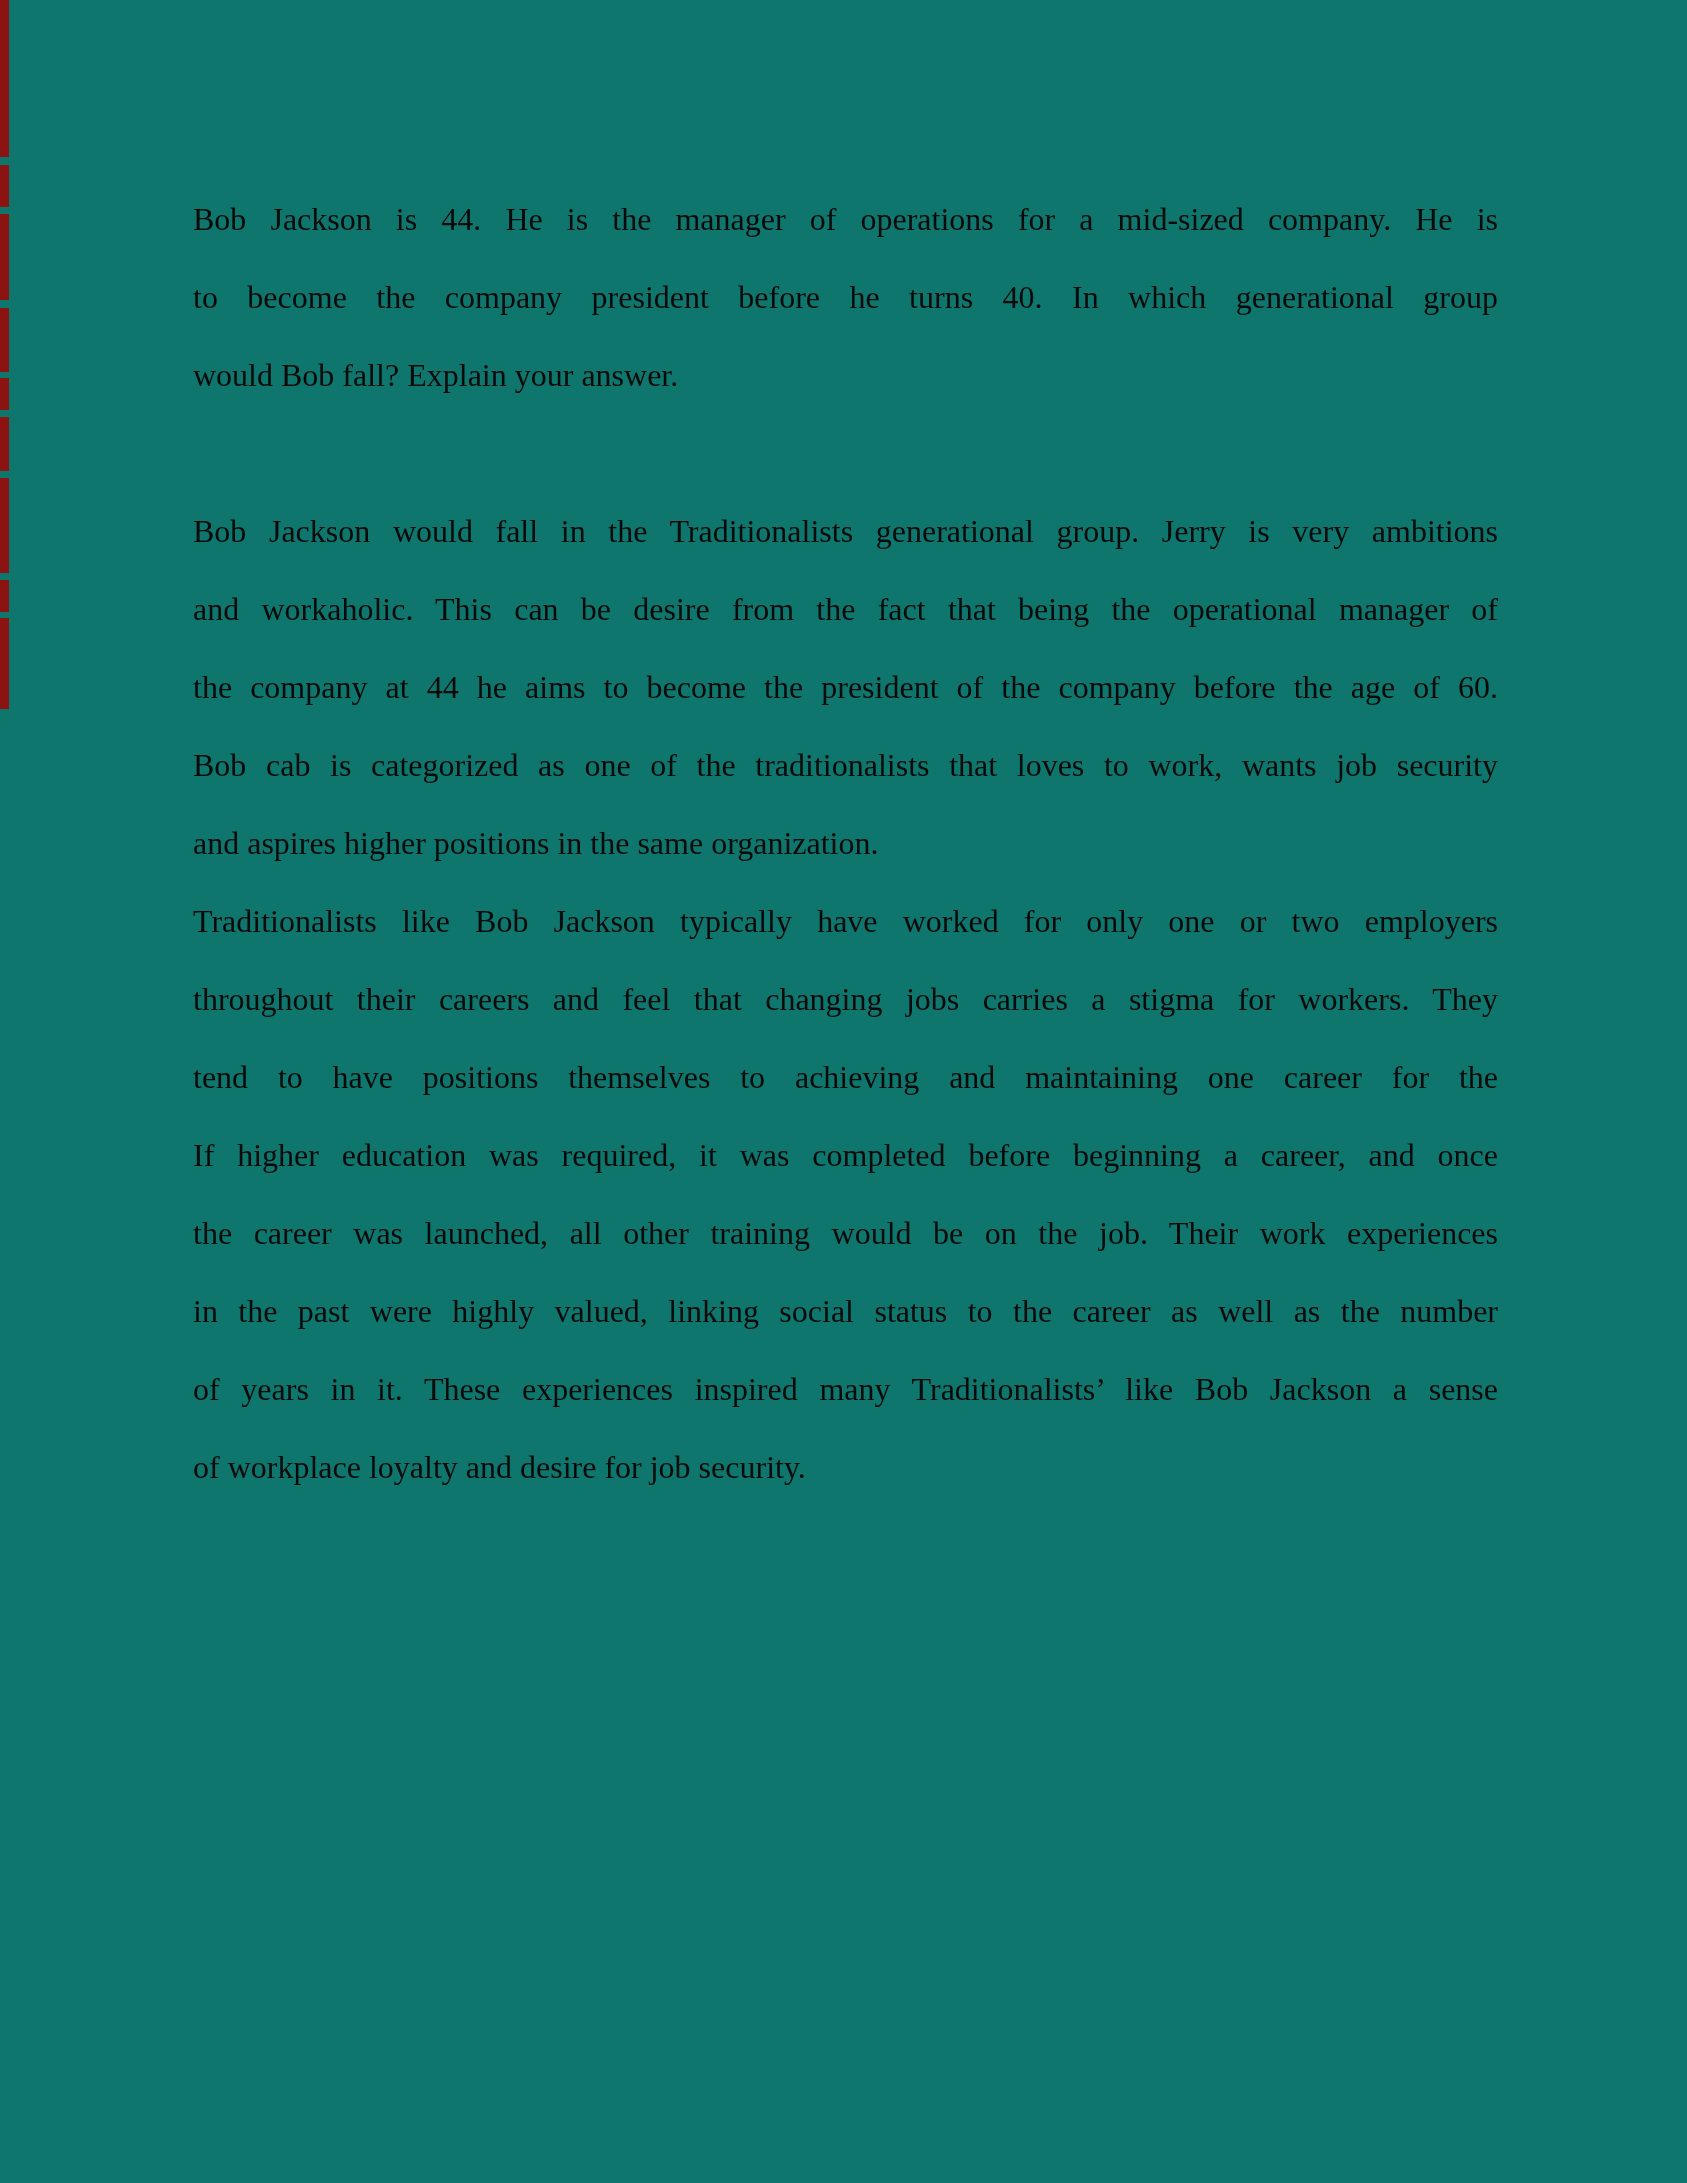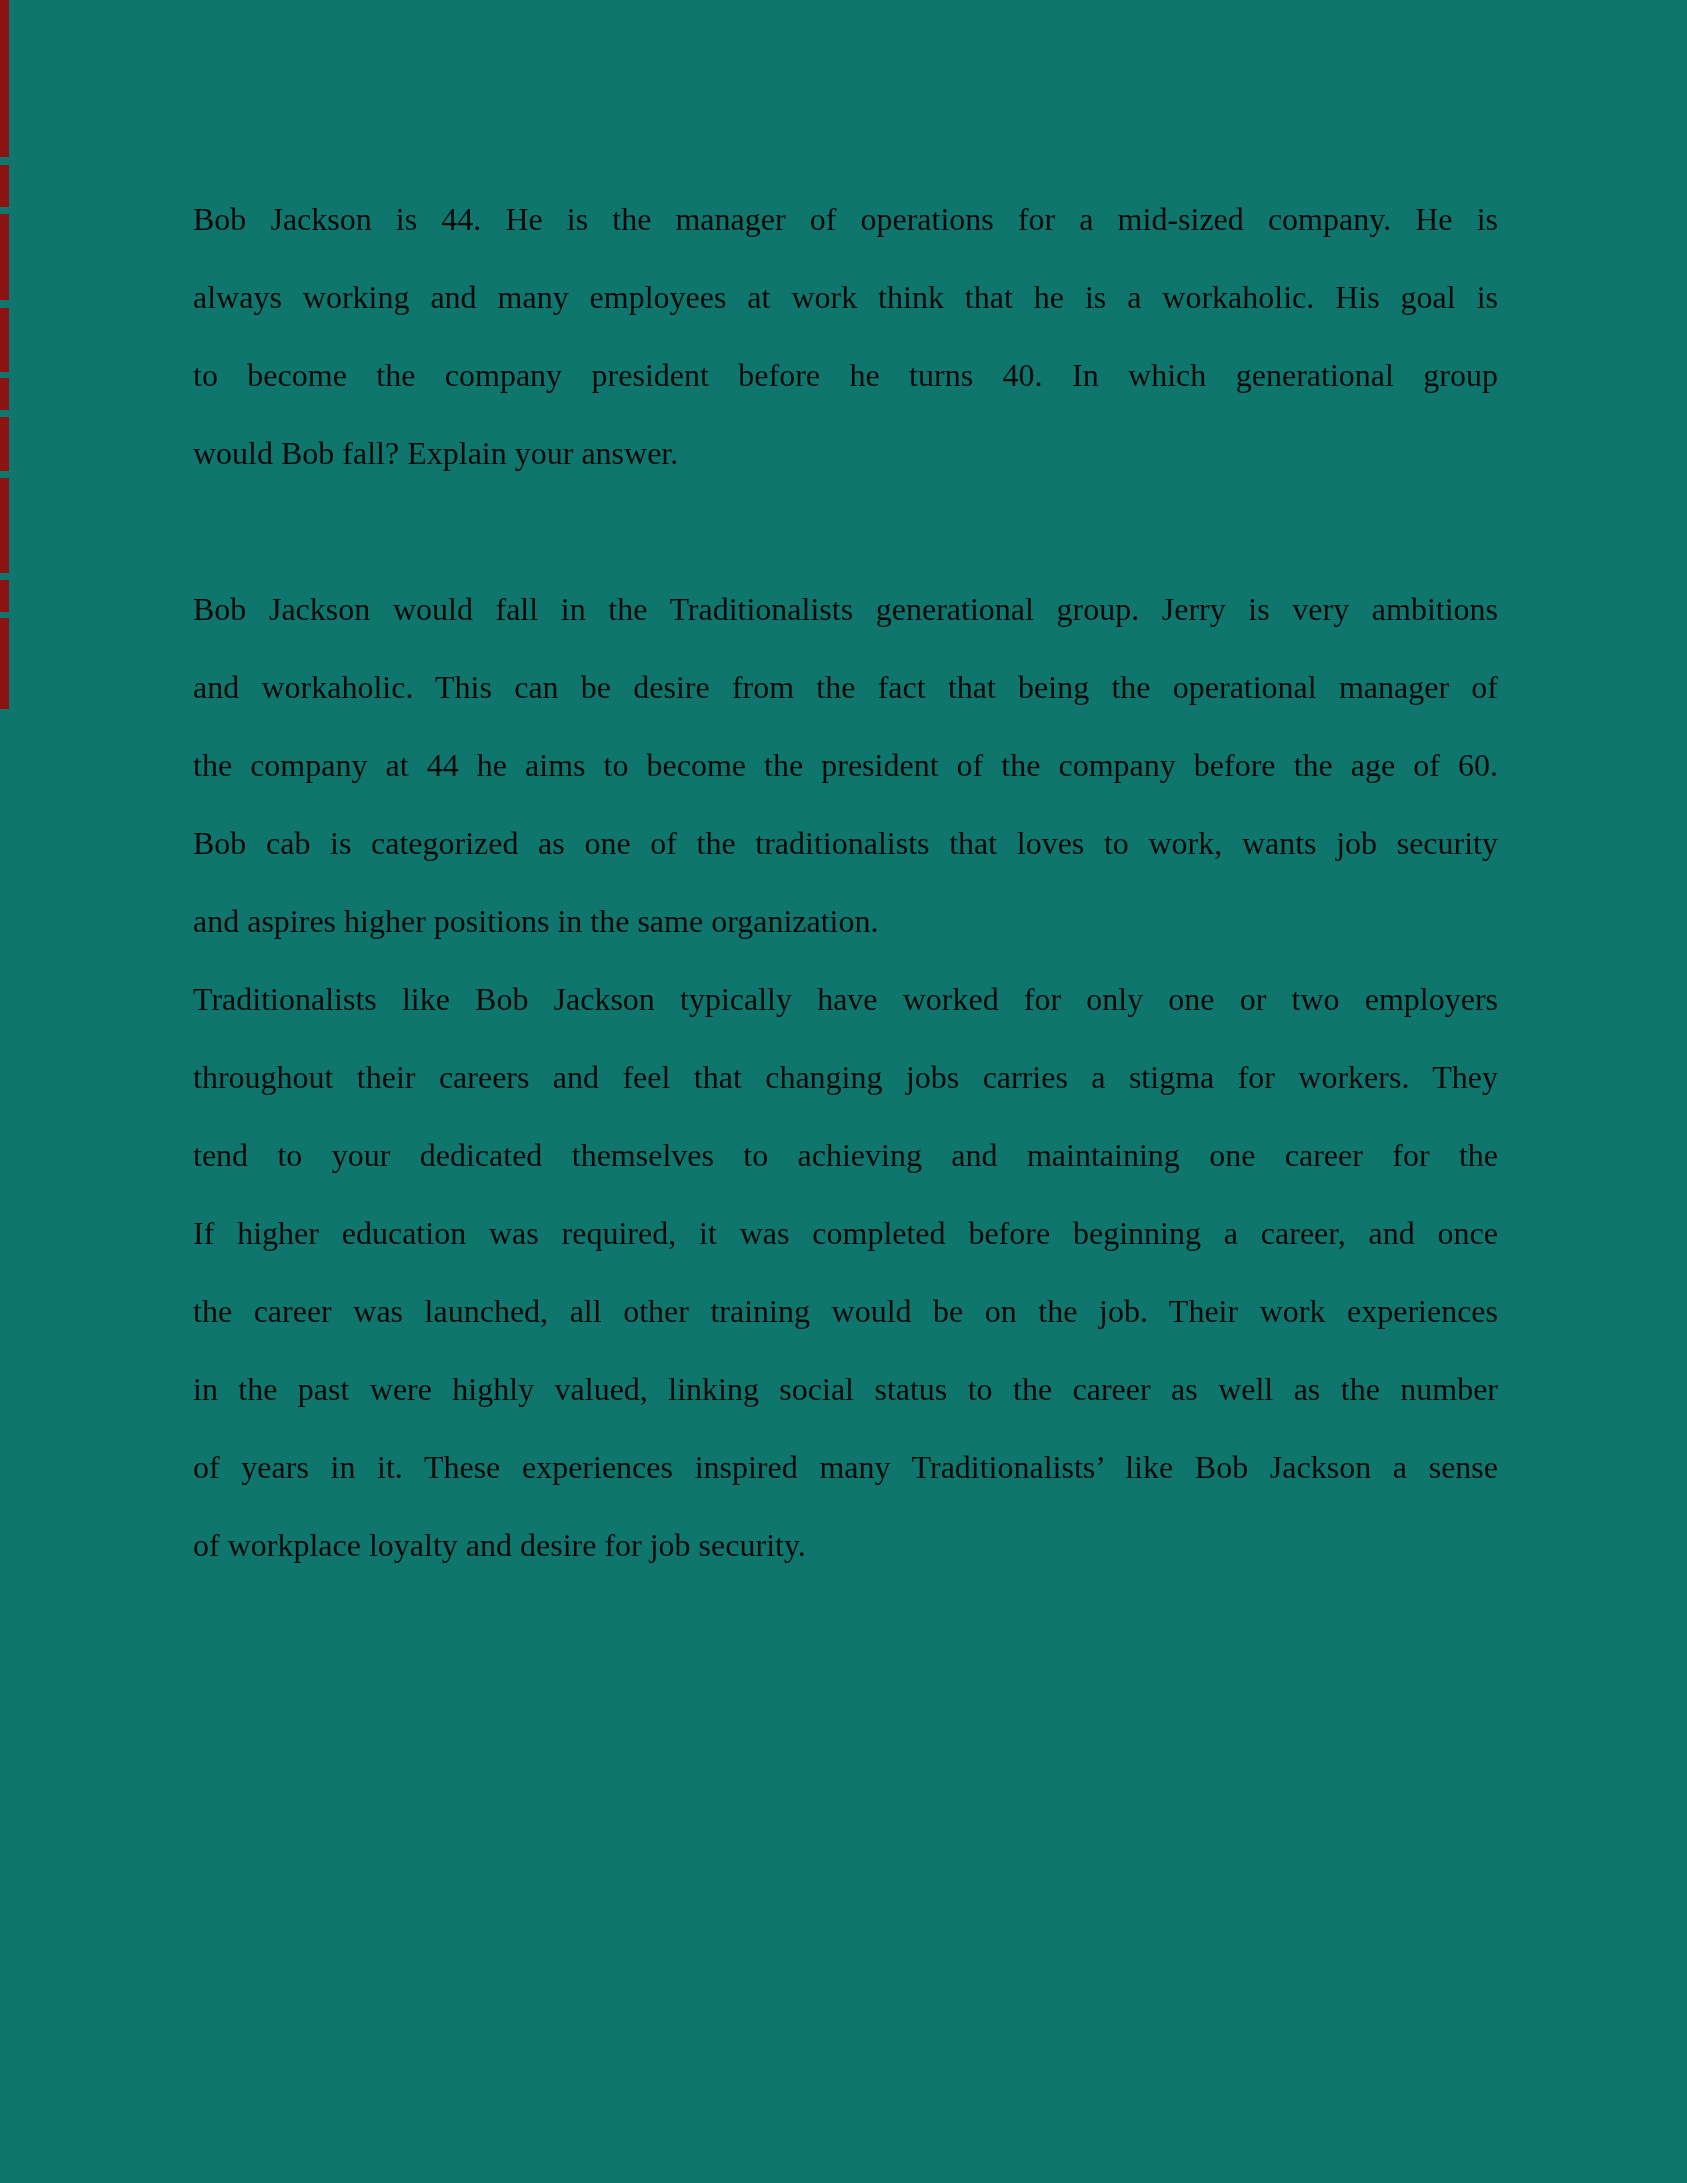--- a/index.html
+++ b/index.html
@@ -59,37 +59,36 @@
       <div class="edge-mark" style="top: 417px; height: 54px; background: rgb(139, 20, 18);"></div>
       <div class="edge-mark" style="top: 478px; height: 95px; background: rgb(139, 20, 18);"></div>
       <div class="edge-mark" style="top: 580px; height: 32px; background: rgb(139, 20, 18);"></div>
       <div class="edge-mark" style="top: 618px; height: 91px; background: rgb(139, 20, 18);"></div>
     </div>
 
   <div class="content" style="color: rgb(10, 10, 10);">
 
     <div class="para gap-after">
       <span class="line">Bob Jackson is 44. He is the manager of operations for a mid-sized company. He is</span>
-      <span class="line">always working and many employees at work think that he is a workaholic. His goal is</span>
       <span class="line">to become the company president before he turns 40. In which generational group</span>
       <span class="line end">would Bob fall? Explain your answer.</span>
     </div>
 
     <div class="para">
       <span class="line">Bob Jackson would fall in the Traditionalists generational group. Jerry is very ambitions</span>
       <span class="line">and workaholic. This can be desire from the fact that being the operational manager of</span>
       <span class="line">the company at 44 he aims to become the president of the company before the age of 60.</span>
       <span class="line">Bob cab is categorized as one of the traditionalists that loves to work, wants job security</span>
       <span class="line end">and aspires higher positions in the same organization.</span>
     </div>
 
     <div class="para">
       <span class="line">Traditionalists like Bob Jackson typically have worked for only one or two employers</span>
       <span class="line">throughout their careers and feel that changing jobs carries a stigma for workers. They</span>
-      <span class="line">tend to your dedicated themselves to achieving and maintaining one career for the</span>
+      <span class="line">tend to have positions themselves to achieving and maintaining one career for the</span>
     </div>
 
     <div class="para">
       <span class="line">If higher education was required, it was completed before beginning a career, and once</span>
       <span class="line">the career was launched, all other training would be on the job. Their work experiences</span>
       <span class="line">in the past were highly valued, linking social status to the career as well as the number</span>
       <span class="line">of years in it.  These experiences inspired many Traditionalists’ like Bob Jackson a sense</span>
       <span class="line end">of workplace loyalty and desire for job security.</span>
     </div>
 

